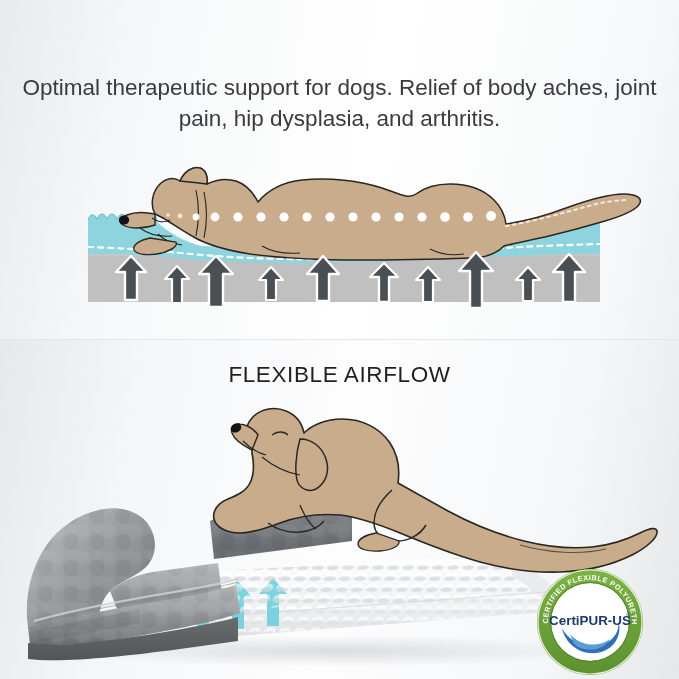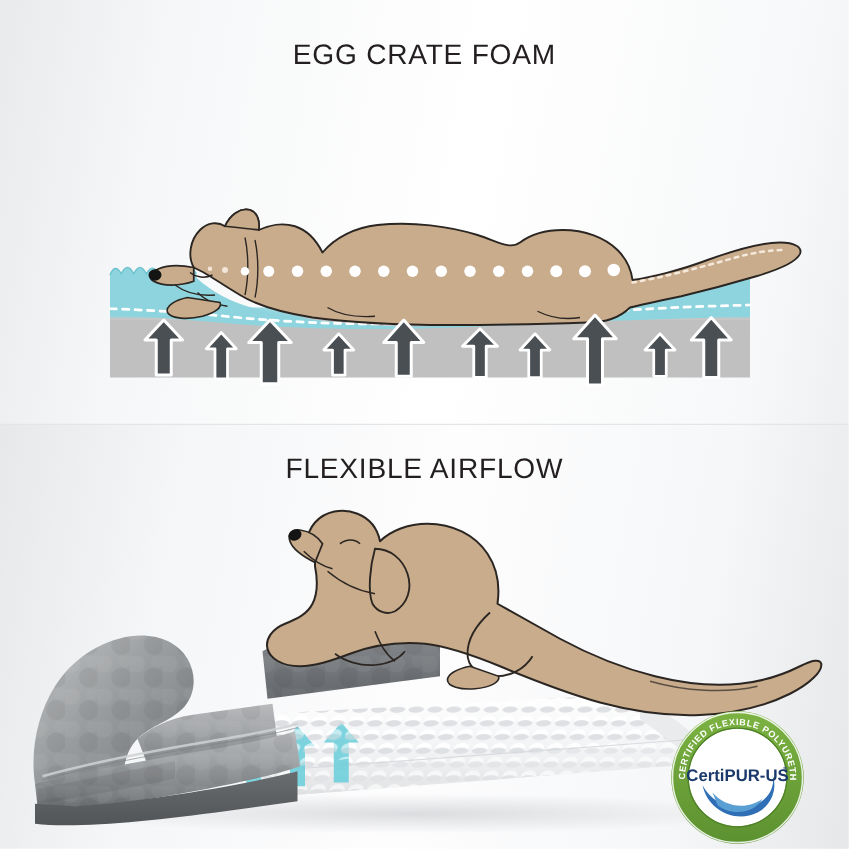--- a/index.html
+++ b/index.html
@@ -76,22 +76,22 @@
   }
   svg { display: block; }
 </style>
 </head>
 <body>
 
 <div class="page">
 
   <div class="panel-top">
 
-    <div class="headline" id="headline-1">EGG CRATE FOAM</div>
-
+
+    <div class="subhead">Optimal therapeutic support for dogs. Relief of body aches, joint pain, hip dysplasia, and arthritis.</div>
 
     <div class="illus-1">
       <svg viewBox="0 0 679 175" width="679" height="175" xmlns="http://www.w3.org/2000/svg">
         <defs>
           <clipPath id="tealClip">
             <path d="M88,62 L88,130 L600,130 L600,62 Z"></path>
           </clipPath>
           <pattern id="eggBumpTop" width="16" height="16" patternUnits="userSpaceOnUse">
             <circle cx="8" cy="8" r="6" fill="#ffffff" opacity="0.14"></circle>
           </pattern>

